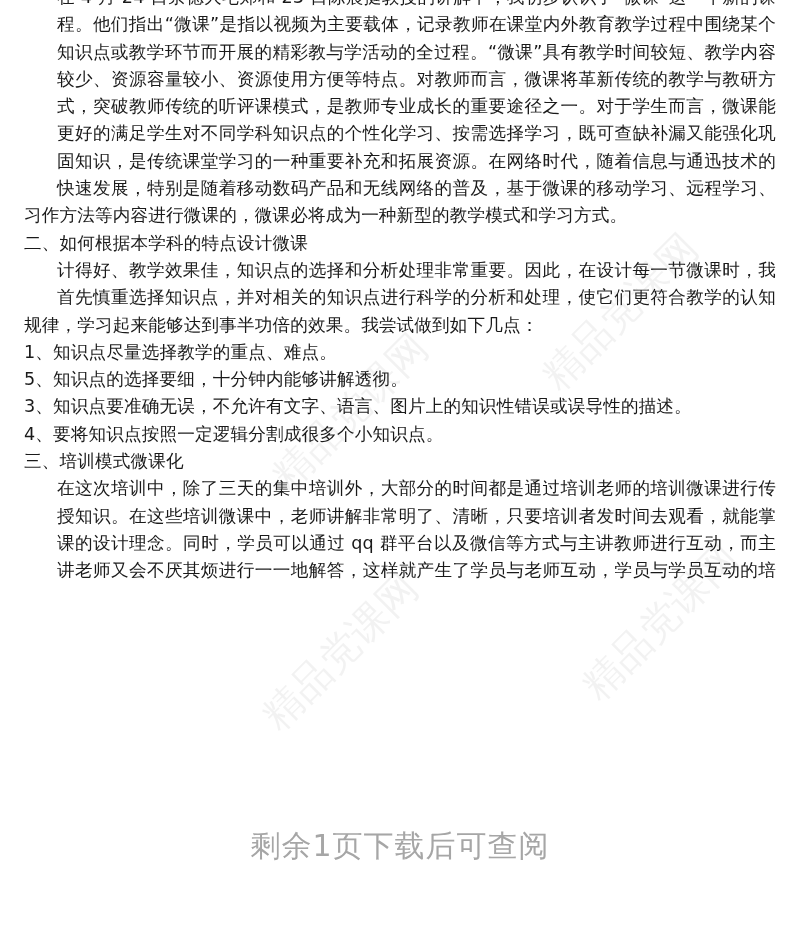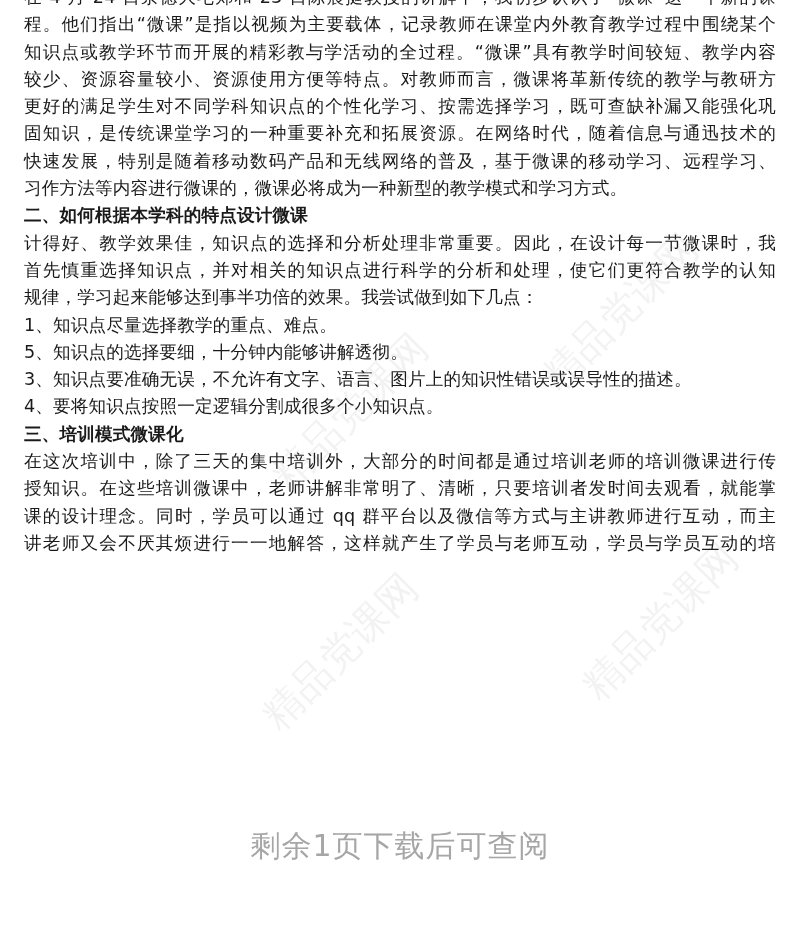--- a/index.html
+++ b/index.html
@@ -2,22 +2,22 @@
 <html><head>
 <meta charset="utf-8">
 <style>
   html, body { margin: 0; padding: 0; background: #ffffff; }
   body { width: 800px; height: 930px; overflow: hidden; position: relative;
          font-family: "DejaVu Sans", "Liberation Sans", sans-serif; }
   .page { position: absolute; left: 0; top: -16px; width: 800px; }
   .content { position: relative; padding: 0 24px 0 24px; width: 752px; }
   .line { font-size: 17.6px; line-height: 27.3px; height: 27.3px; color: #1a1a1a;
           white-space: nowrap; letter-spacing: 0.15px; }
-  .line.justify { text-align: justify; text-align-last: justify; }
-  .heading { font-weight: bold; }
+  .line.justify { text-align: justify; text-align-last: justify; margin-left: 33px; }
+  .heading { font-weight: normal; }
   .watermark { position: absolute; color: rgba(0,0,0,0.05); font-size: 40px;
                transform: rotate(-45deg); white-space: nowrap; pointer-events: none; }
   .footer { position: absolute; left: 0; top: 826px; width: 800px; text-align: center;
             font-size: 30px; color: #a6a6a6; letter-spacing: 1px; }
   .footer span + span { }
 </style>
 </head>
 <body>
 
 <div class="page">
@@ -25,20 +25,21 @@
   <div class="watermark" style="left:250px; top:400px;">精品党课网</div>
   <div class="watermark" style="left:560px; top:610px;">精品党课网</div>
   <div class="watermark" style="left:240px; top:640px;">精品党课网</div>
 
   <div class="content">
     <div>
       <div class="line justify">在 4 月 24 日杂德大宅郑和 23 日陈晨挺教授的讲解中，我初步认识了“微课”这一个新的课</div>
       <div class="line justify">程。他们指出“微课”是指以视频为主要载体，记录教师在课堂内外教育教学过程中围绕某个</div>
       <div class="line justify">知识点或教学环节而开展的精彩教与学活动的全过程。“微课”具有教学时间较短、教学内容</div>
       <div class="line justify">较少、资源容量较小、资源使用方便等特点。对教师而言，微课将革新传统的教学与教研方</div>
+      <div class="line justify">式，突破教师传统的听评课模式，是教师专业成长的重要途径之一。对于学生而言，微课能</div>
       <div class="line justify">更好的满足学生对不同学科知识点的个性化学习、按需选择学习，既可查缺补漏又能强化巩</div>
       <div class="line justify">固知识，是传统课堂学习的一种重要补充和拓展资源。在网络时代，随着信息与通迅技术的</div>
       <div class="line justify">快速发展，特别是随着移动数码产品和无线网络的普及，基于微课的移动学习、远程学习、</div>
       <div class="line">习作方法等内容进行微课的，微课必将成为一种新型的教学模式和学习方式。</div>
     </div>
 
     <div class="line heading">二、如何根据本学科的特点设计微课</div>
 
     <div>
       <div class="line justify">计得好、教学效果佳，知识点的选择和分析处理非常重要。因此，在设计每一节微课时，我</div>

